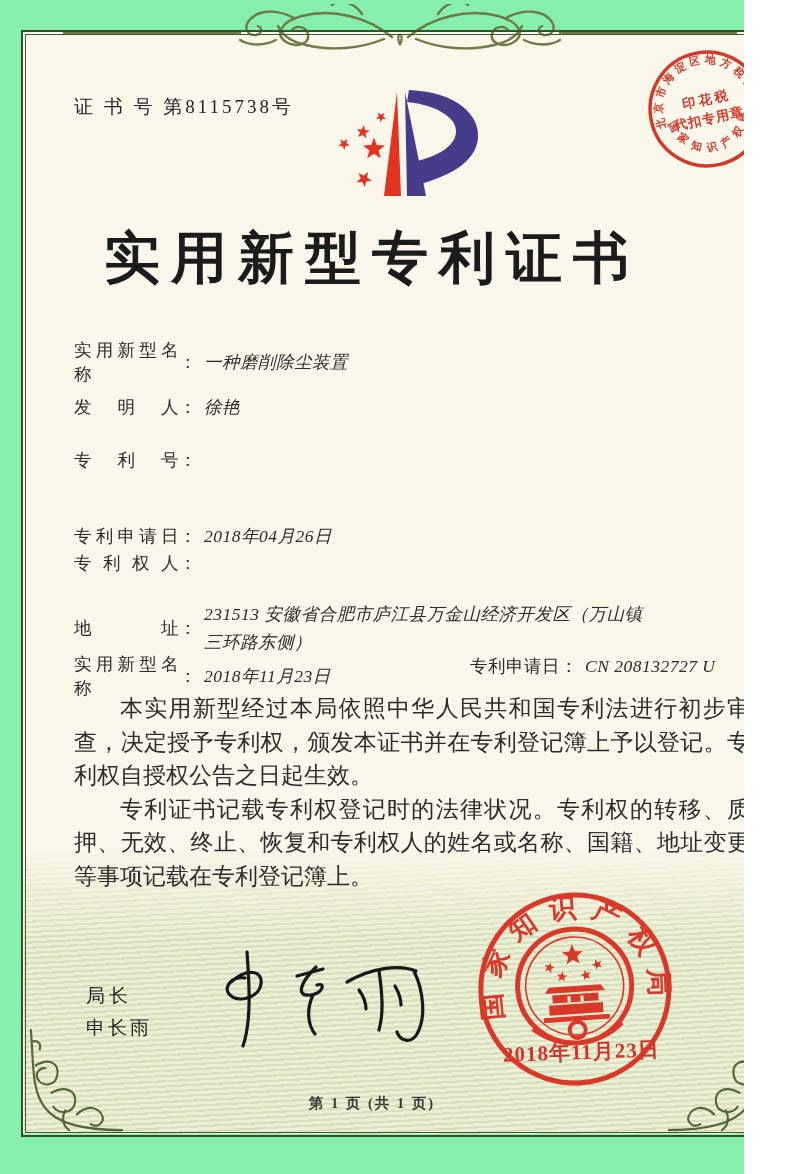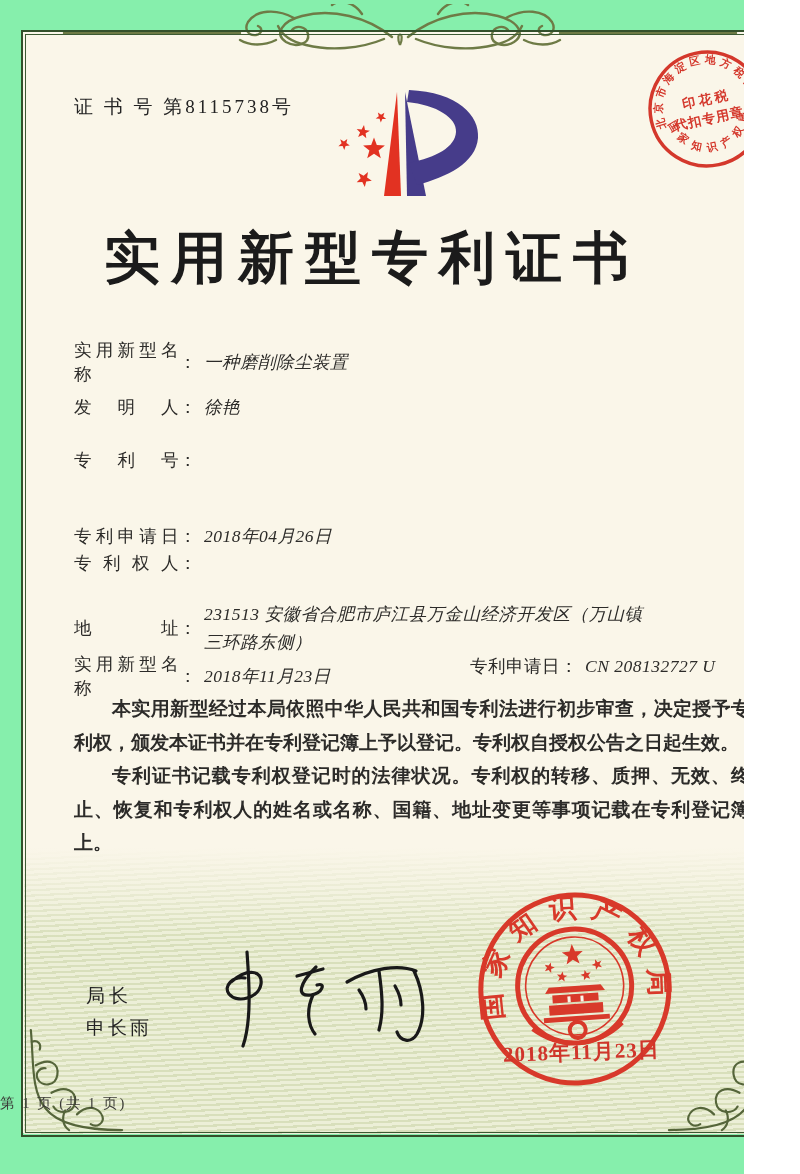--- a/index.html
+++ b/index.html
@@ -33,34 +33,34 @@
   
   .certno{position:absolute;left:74px;top:94px;font-size:19px;letter-spacing:3px;color:#232323;}
   .logo{position:absolute;left:328px;top:80px;width:172px;height:120px;}
   .title{position:absolute;left:0;right:0;top:221px;text-align:center;font-size:56px;font-weight:bold;letter-spacing:11px;color:#1b1b1b;}
   
   .frow{position:absolute;left:74px;font-size:17.5px;letter-spacing:.5px;display:flex;align-items:center;color:#2c2b29;}
   .flabel{display:inline-block;width:105px;text-align:justify;text-align-last:justify;flex:none;}
   .fcolon{flex:none;margin-right:7px;}
   .fval{white-space:pre-line;max-width:505px;line-height:28px;font-style:italic;}
   
-  .paras{position:absolute;left:74px;top:692px;width:676px;font-size:19px;line-height:33.5px;text-align:justify;color:#2c2b29;font-weight:bold;}
+  .paras{position:absolute;left:74px;top:692px;width:676px;font-size:23px;line-height:33.5px;text-align:justify;color:#2c2b29;}
   .paras p{margin:0;text-indent:2em;}
   
   .taxstamp{position:absolute;left:644px;top:46px;width:126px;height:126px;transform:rotate(-12deg);}
   .sealtext{fill:#d4382c;font-family:"Liberation Serif","DejaVu Serif",serif;font-weight:bold;}
   .bigseal{position:absolute;left:464px;top:880px;width:222px;height:222px;transform:rotate(-4deg);}
   .seal-date{position:absolute;left:503px;top:1038px;font-size:21px;font-weight:bold;color:#d0352b;letter-spacing:1px;transform:rotate(-2deg);}
   
   .officer-title{position:absolute;left:86px;top:983px;font-size:19px;letter-spacing:4px;color:#222;font-family:Liberation Sans, sans-serif;}
   .officer-name{position:absolute;left:86px;top:1015px;font-size:19px;letter-spacing:3px;color:#222;font-family:"Liberation Sans","DejaVu Sans",sans-serif;text-align:right;}
   .signature{position:absolute;left:203px;top:940px;width:228px;height:118px;}
   .signature path{fill:none;stroke:#191919;stroke-width:3.2;stroke-linecap:round;stroke-linejoin:round;}
   
-  .footer{position:absolute;left:0;right:0;top:1094px;text-align:left;font-size:14.5px;letter-spacing:2px;color:#3a3a36;}
+  .footer{position:absolute;left:0;right:0;top:1094px;text-align:center;font-size:14.5px;letter-spacing:2px;color:#3a3a36;font-weight:bold;}
 </style>
 </head>
 <body>
 
 <div class="page">
 
   <div class="inner-bg"></div>
   <div class="greenband"></div>
 
   <svg class="topflourish" viewBox="-340 -27 680 54">

